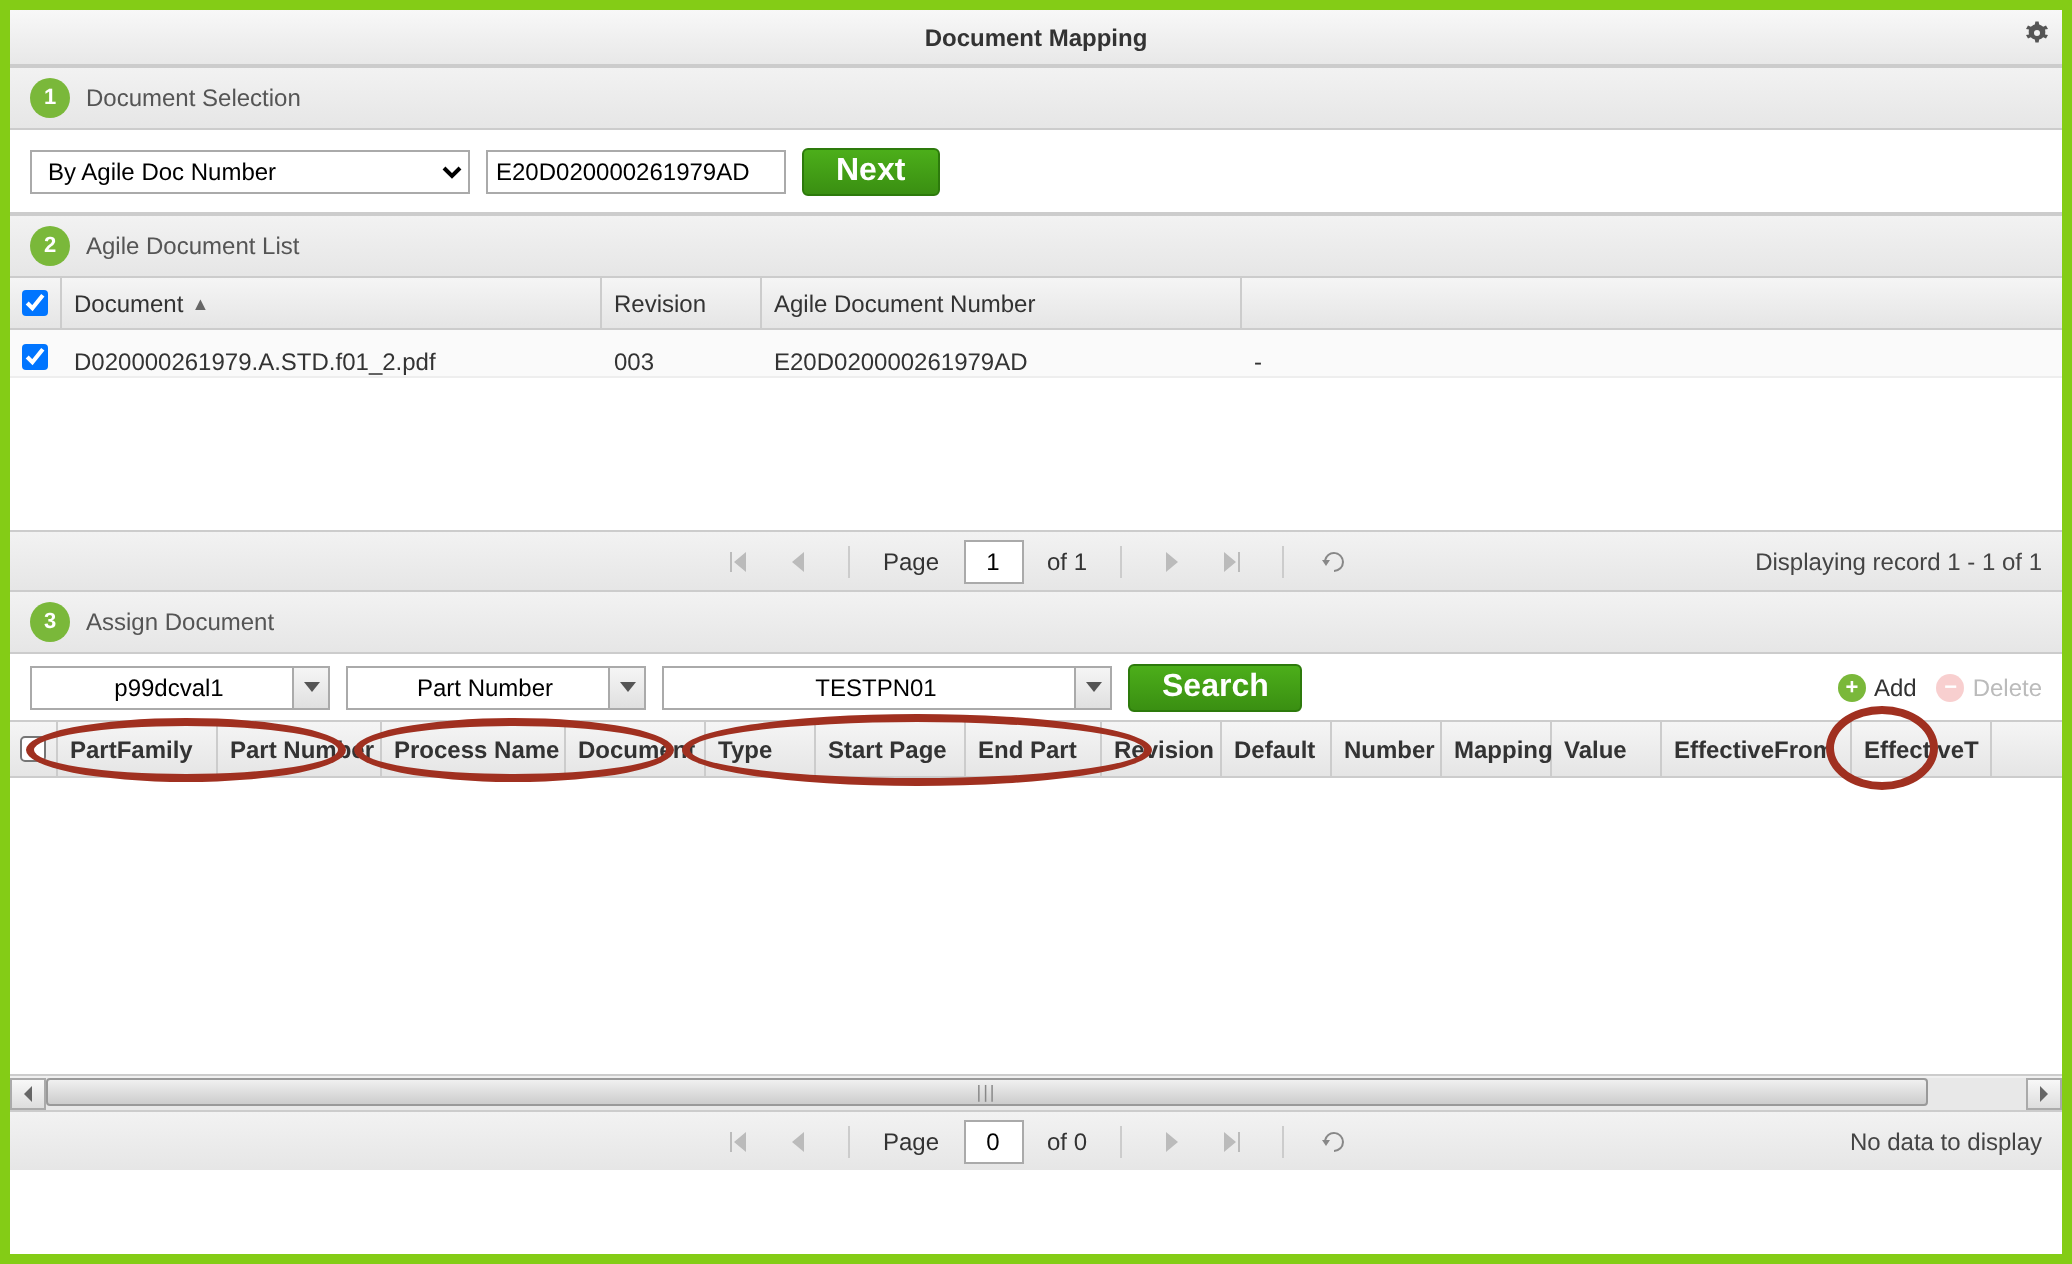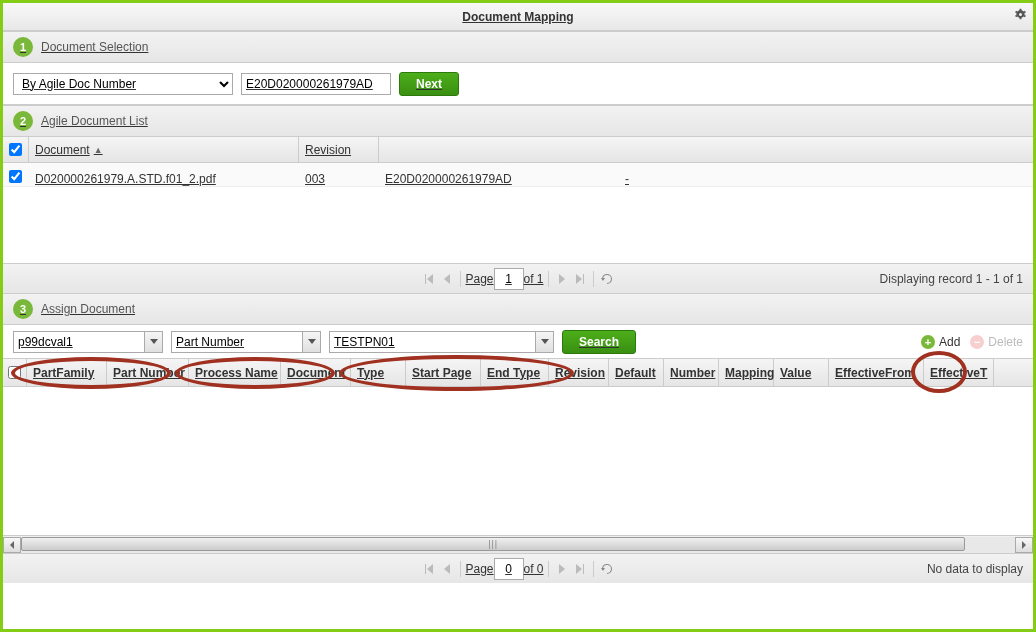--- a/index.html
+++ b/index.html
@@ -1,47 +1,47 @@
 <!DOCTYPE html>
 <html><head>
 <meta charset="utf-8">
 <style>
 * { box-sizing: border-box; margin: 0; padding: 0; }
 body { font-family: Arial, Helvetica, sans-serif; font-size: 12px; color: #333; background: #fff; }
-.container { width: 1036px; height: 632px; border: 3px solid #84cc16; position: relative; overflow: hidden; text-decoration: underline; }
+.container { width: 1036px; height: 632px; border: 5px solid #84cc16; position: relative; overflow: hidden; }
 .title-bar { height: 28px; background: linear-gradient(#f8f8f8, #e8e8e8); border-bottom: 1px solid #ccc; display: flex; align-items: center; justify-content: center; position: relative; font-weight: bold; }
 .title-bar .wrench { position: absolute; right: 6px; top: 4px; cursor: pointer; }
 .step-header { height: 32px; background: linear-gradient(#f2f2f2, #e6e6e6); border-bottom: 1px solid #ccc; border-top: 1px solid #ccc; display: flex; align-items: center; padding-left: 10px; gap: 8px; }
 .step-circle { width: 20px; height: 20px; border-radius: 50%; background: #7ab83a; color: #fff; display: flex; align-items: center; justify-content: center; font-weight: bold; font-size: 11px; }
 .step-title { color: #555; }
 .section1-body { height: 42px; background: #fff; display: flex; align-items: center; padding-left: 10px; gap: 8px; border-bottom: 1px solid #ccc; }
 select, input[type=text] { height: 22px; border: 1px solid #aaa; padding: 0 4px; font-size: 12px; background: #fff; }
 .dropdown1 { width: 220px; }
 .docnum-input { width: 150px; }
-.btn-green { background: linear-gradient(#4cae1a, #3a8f12); color: #fff; border: 1px solid #2d7a0c; border-radius: 3px; height: 24px; padding: 0 16px; font-size: 12px; font-weight: bold; cursor: pointer; }
+.btn-green { background: linear-gradient(#4cae1a, #3a8f12); color: #fff; border: 1px solid #2d7a0c; border-radius: 3px; height: 24px; padding: 0 16px; font-size: 16px; font-weight: bold; cursor: pointer; }
 .grid-header { height: 26px; background: linear-gradient(#f5f5f5, #e5e5e5); border-bottom: 1px solid #ccc; display: flex; align-items: center; }
 .grid-header .col { border-right: 1px solid #ccc; padding: 0 6px; height: 100%; display: flex; align-items: center; font-weight: normal; color: #333; }
 .grid-row { height: 24px; display: flex; align-items: flex-end; border-bottom: 1px solid #eee; background: #fafafa; }
 .grid-row .col { padding: 0 6px; }
 .col-chk { width: 26px; justify-content: center; }
 .col-doc { width: 270px; }
 .col-rev { width: 80px; }
 .col-adn { width: 240px; }
 .col-desc { flex: 1; }
 .grid-body { height: 100px; background: #fff; }
 .paging-bar { height: 30px; background: linear-gradient(#f2f2f2, #e6e6e6); border-top: 1px solid #ccc; display: flex; align-items: center; justify-content: center; position: relative; padding: 0 10px; }
 .paging-bar .right-text { position: absolute; right: 10px; color: #444; }
-.paging-controls { display: flex; align-items: center; gap: 0; justify-content: flex-end; }
+.paging-controls { display: flex; align-items: center; gap: 12px; justify-content: flex-end; }
 .pg-btn { width: 18px; height: 18px; display: flex; align-items: center; justify-content: center; cursor: pointer; color: #999; font-size: 11px; }
 .pg-btn svg { display: block; }
 .pg-input { width: 30px; height: 20px; text-align: center; border: 1px solid #aaa; }
 .pg-sep { width: 1px; height: 16px; background: #ccc; margin: 0 4px; }
 .section3-toolbar { height: 34px; background: #fff; border-bottom: 1px solid #ccc; display: flex; align-items: center; padding: 0 10px; gap: 8px; position: relative; }
 .combo { position: relative; display: inline-flex; align-items: center; }
-.combo input { padding-right: 15px; }
+.combo input { padding-right: 15px; text-align: center; }
 .combo .arrow { position: absolute; right: 1px; top: 1px; width: 18px; height: 20px; background: linear-gradient(#f5f5f5,#e0e0e0); border-left: 1px solid #aaa; display: flex; align-items: center; justify-content: center; cursor: pointer; }
 .combo .arrow::after { content: ""; border-left: 4px solid transparent; border-right: 4px solid transparent; border-top: 5px solid #555; }
 .toolbar-right { position: absolute; right: 10px; display: flex; align-items: center; gap: 10px; }
 .link-btn { display: flex; align-items: center; gap: 4px; cursor: pointer; color: #333; }
 .link-btn.disabled { color: #bbb; cursor: default; }
 .icon-circle { width: 14px; height: 14px; border-radius: 50%; display: flex; align-items: center; justify-content: center; font-size: 11px; font-weight: bold; }
 .icon-add { background: #7ab83a; color: #fff; }
 .icon-minus { background: #e88; color: #fff; opacity: 0.4; }
 .grid2-header { height: 28px; background: linear-gradient(#f5f5f5, #e5e5e5); border-bottom: 1px solid #ccc; display: flex; align-items: center; overflow: hidden; }
 .grid2-header .col2 { border-right: 1px solid #ccc; padding: 0 6px; height: 100%; display: flex; align-items: center; white-space: nowrap; font-weight: bold; color: #333; }
@@ -89,20 +89,21 @@
 
   <div class="grid-header">
     <div class="col col-chk">
       <input type="checkbox" checked="" style="">
     </div>
     <div class="col col-doc">
       <span>Document</span>
       <span class="sort-arrow">▲</span>
     </div>
     <div class="col col-rev">Revision</div>
+    <div class="col col-adn">Agile Document Number</div>
   </div>
 
   <div class="grid-body">
     <div class="grid-row">
       <div class="col col-chk"><input type="checkbox" checked="" style=""></div>
       <div class="col col-doc">D020000261979.A.STD.f01_2.pdf</div>
       <div class="col col-rev">003</div>
       <div class="col col-adn">E20D020000261979AD</div>
       <div class="col col-desc">-</div>
     </div>
@@ -179,21 +180,21 @@
   <div class="grid2-header">
     <div class="col2" style="width:24px; justify-content:center;">
         <input type="checkbox" style="">
       </div>
     <div class="col2" style="width:80px">PartFamily</div>
     <div class="col2" style="width:82px">Part Number</div>
     <div class="col2" style="width:92px">Process Name</div>
     <div class="col2" style="width:70px">Document</div>
     <div class="col2" style="width:55px">Type</div>
     <div class="col2" style="width:75px">Start Page</div>
-    <div class="col2" style="width:68px">End Type</div>
+    <div class="col2" style="width:68px">End Part</div>
     <div class="col2" style="width:60px">Revision</div>
     <div class="col2" style="width:55px">Default</div>
     <div class="col2" style="width:55px">Number</div>
     <div class="col2" style="width:55px">Mapping</div>
     <div class="col2" style="width:55px">Value</div>
     <div class="col2" style="width:95px">EffectiveFrom</div>
     <div class="col2" style="width:70px">EffectiveT</div>
   </div>
   <div class="grid2-body"></div>
 

